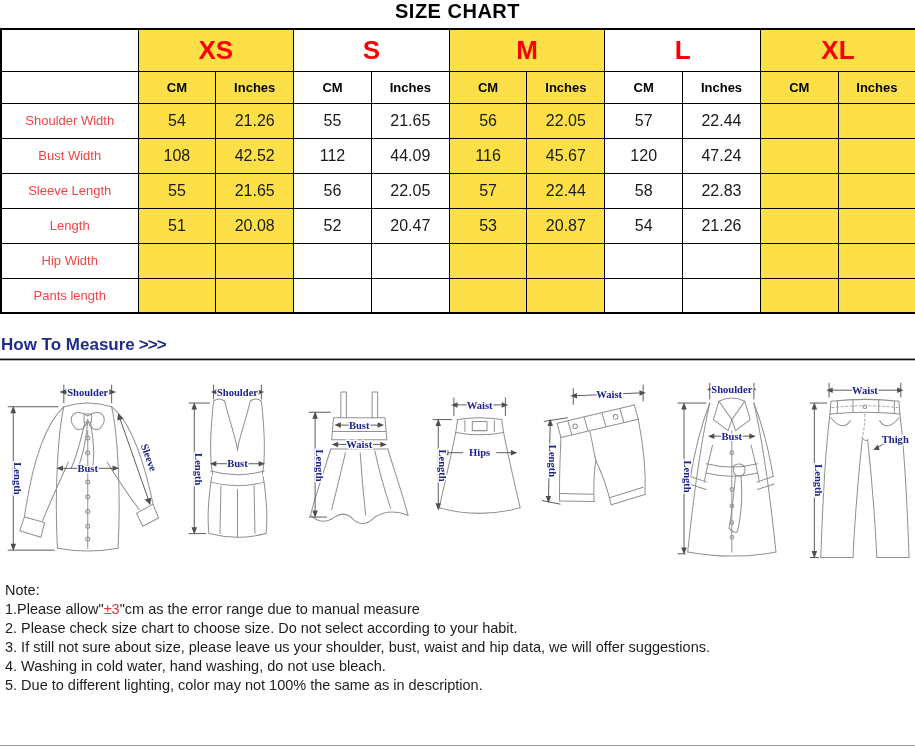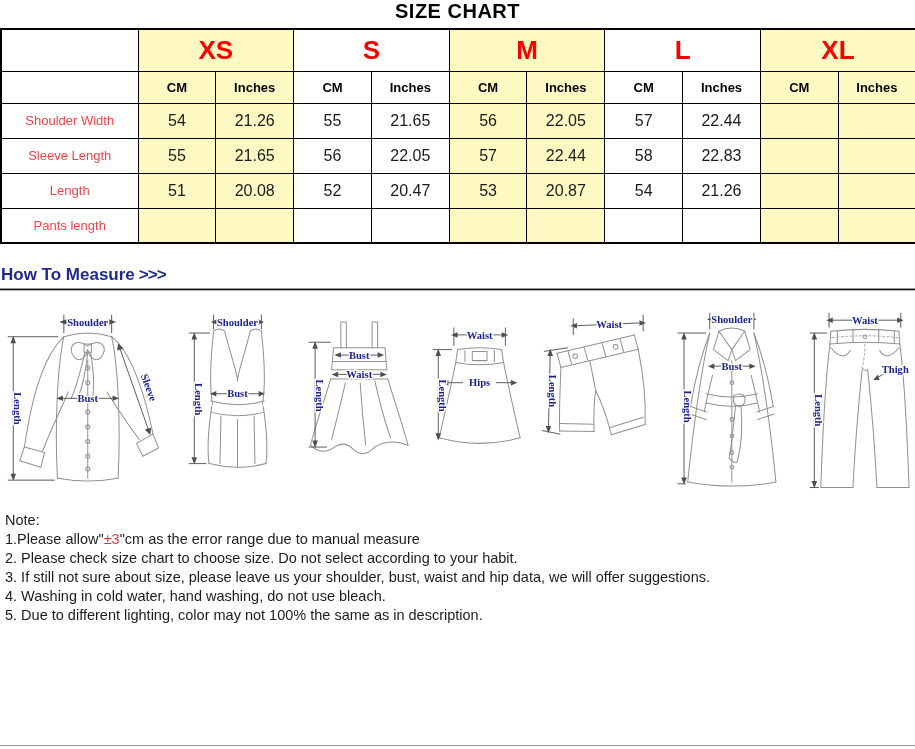--- a/index.html
+++ b/index.html
@@ -9,21 +9,21 @@
     font-family:"Liberation Sans", sans-serif; color:#000;
   }
   .title { text-align:center; font-size:20px; font-weight:700; padding:0 0 5px; letter-spacing:.5px; }
 
   table.size-chart { border-collapse:collapse; table-layout:fixed; width:915px; border:2px solid #000; }
   table.size-chart td, table.size-chart th { border:1px solid #000; text-align:center; vertical-align:middle; padding:0; overflow:hidden; }
   tr.sizes th { height:42px; font-size:26px; font-weight:700; color:#fb0000; }
   tr.units td { height:32px; font-size:13px; font-weight:700; }
   tr.data td { height:35px; font-size:16px; color:#1a1a1a; font-weight:400; }
   tr.data td.rl { font-size:13px; color:#ef4444; }
-  .shade { background:#fef9c3; }
+  .shade { background:#fde047; }
 
   .htm-heading { margin:21px 0 3px 1px; font-size:17px; font-weight:700; color:#1e2a8c; }
   .htm-heading .chev { letter-spacing:-1px; margin-left:4px; }
   .rule { height:3px; background:#101010; border-top:1px solid #9a9a9a; border-bottom:1px solid #b5b5b5; }
 
   .figures { display:flex; justify-content:space-between; align-items:flex-start; padding:10px 5px 0 5px;gap:16px; }
   svg.fig { display:block; }
   .fig .g  { fill:none; stroke:#919191; stroke-width:1.1; stroke-linecap:round; stroke-linejoin:round; }
   .fig .gd { fill:none; stroke:#a0a0a0; stroke-width:1; stroke-dasharray:2.5,2.5; }
   .fig .m  { fill:none; stroke:#4f4f4f; stroke-width:1; }
@@ -74,20 +74,33 @@
     <td>55</td>
     <td>21.65</td>
     <td class="shade">56</td>
     <td class="shade">22.05</td>
     <td>57</td>
     <td>22.44</td>
     <td class="shade"></td>
     <td class="shade"></td>
   </tr>
   <tr class="data">
+    <td class="rl">Bust Width</td>
+    <td class="shade">108</td>
+    <td class="shade">42.52</td>
+    <td>112</td>
+    <td>44.09</td>
+    <td class="shade">116</td>
+    <td class="shade">45.67</td>
+    <td>120</td>
+    <td>47.24</td>
+    <td class="shade"></td>
+    <td class="shade"></td>
+  </tr>
+  <tr class="data">
     <td class="rl">Sleeve Length</td>
     <td class="shade">55</td>
     <td class="shade">21.65</td>
     <td>56</td>
     <td>22.05</td>
     <td class="shade">57</td>
     <td class="shade">22.44</td>
     <td>58</td>
     <td>22.83</td>
     <td class="shade"></td>
@@ -96,20 +109,33 @@
   <tr class="data">
     <td class="rl">Length</td>
     <td class="shade">51</td>
     <td class="shade">20.08</td>
     <td>52</td>
     <td>20.47</td>
     <td class="shade">53</td>
     <td class="shade">20.87</td>
     <td>54</td>
     <td>21.26</td>
+    <td class="shade"></td>
+    <td class="shade"></td>
+  </tr>
+  <tr class="data">
+    <td class="rl">Hip Width</td>
+    <td class="shade"></td>
+    <td class="shade"></td>
+    <td></td>
+    <td></td>
+    <td class="shade"></td>
+    <td class="shade"></td>
+    <td></td>
+    <td></td>
     <td class="shade"></td>
     <td class="shade"></td>
   </tr>
   <tr class="data">
     <td class="rl">Pants length</td>
     <td class="shade"></td>
     <td class="shade"></td>
     <td></td>
     <td></td>
     <td class="shade"></td>

